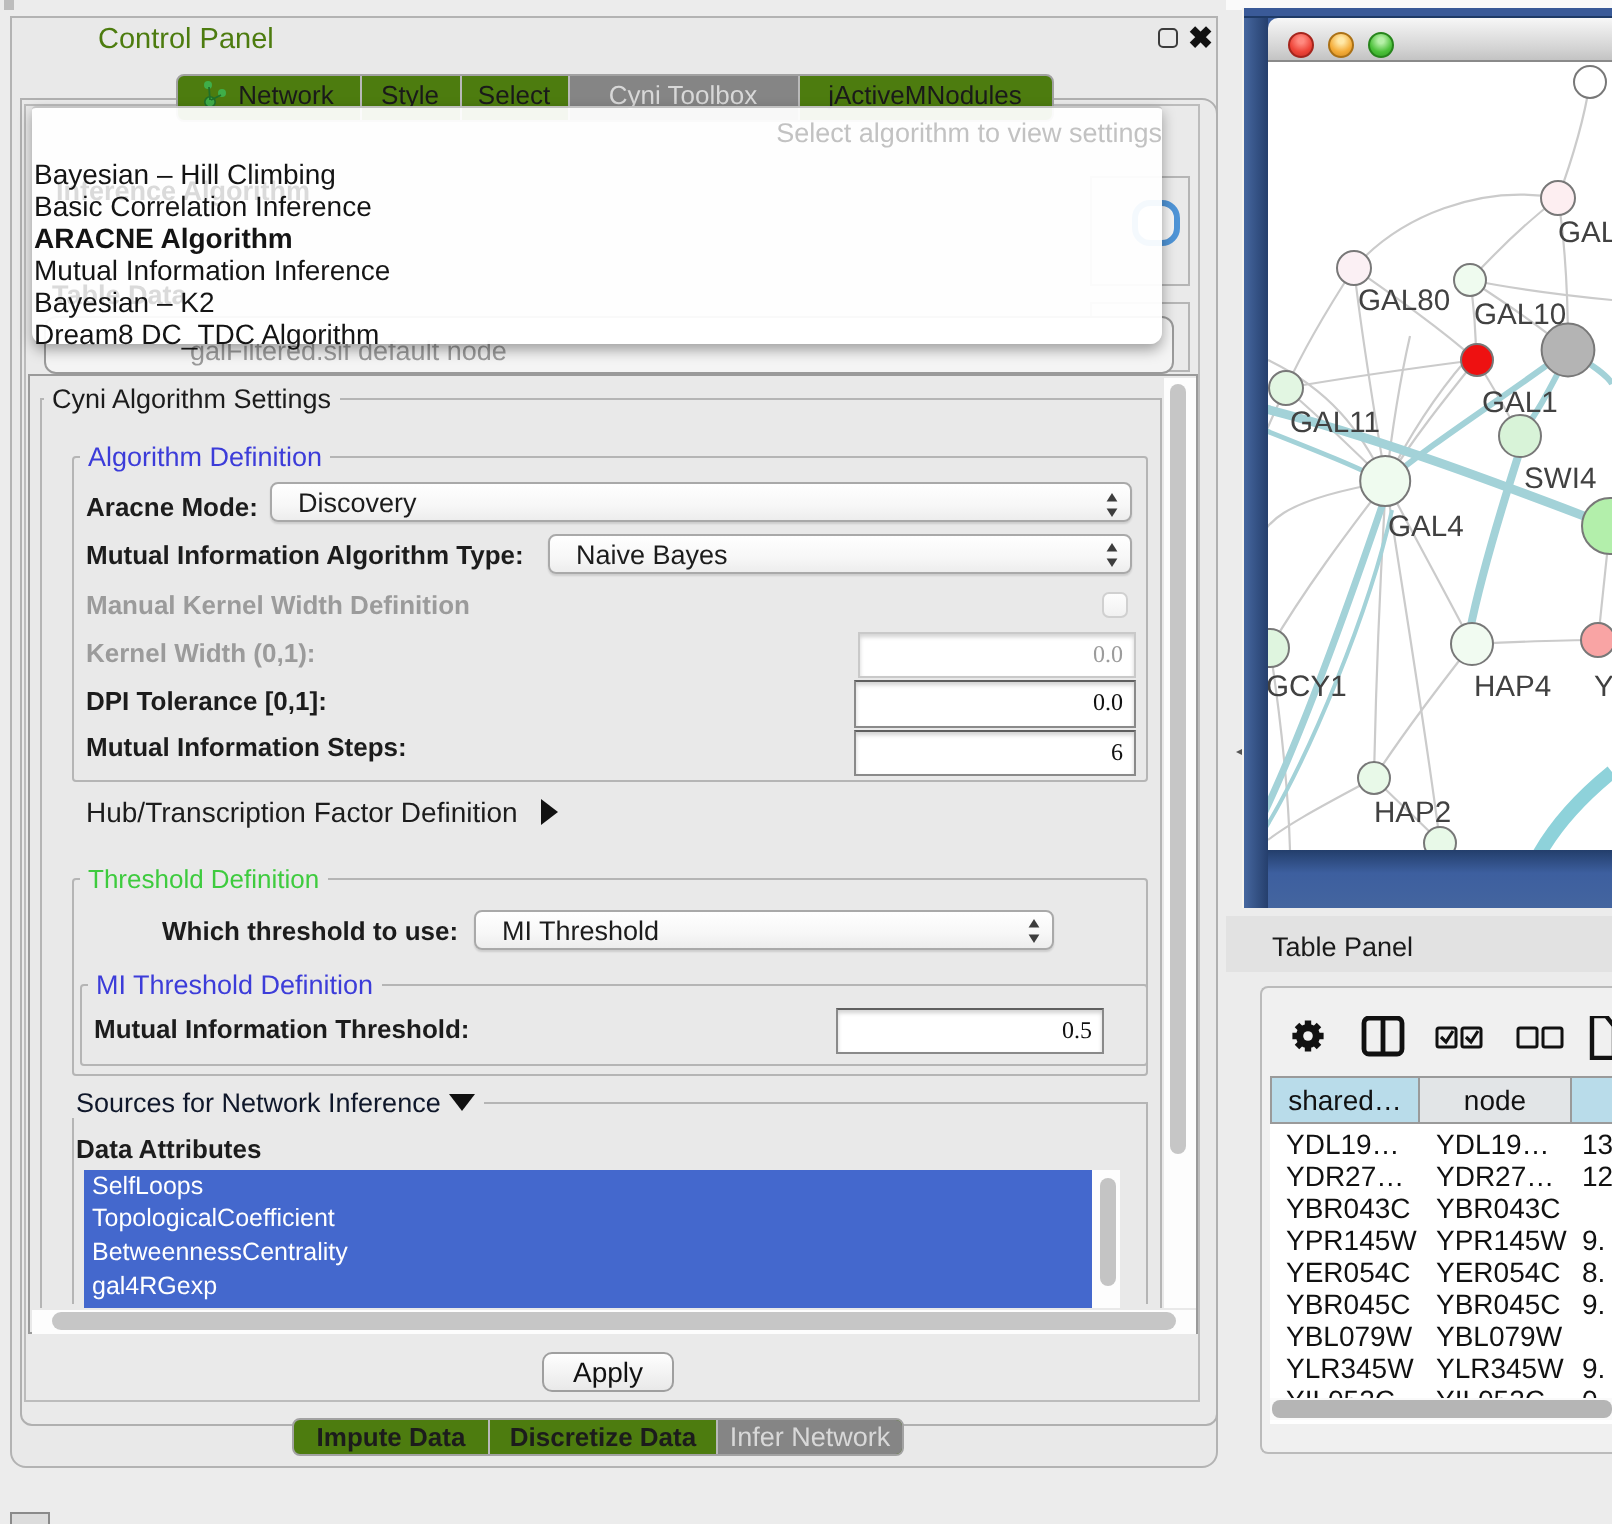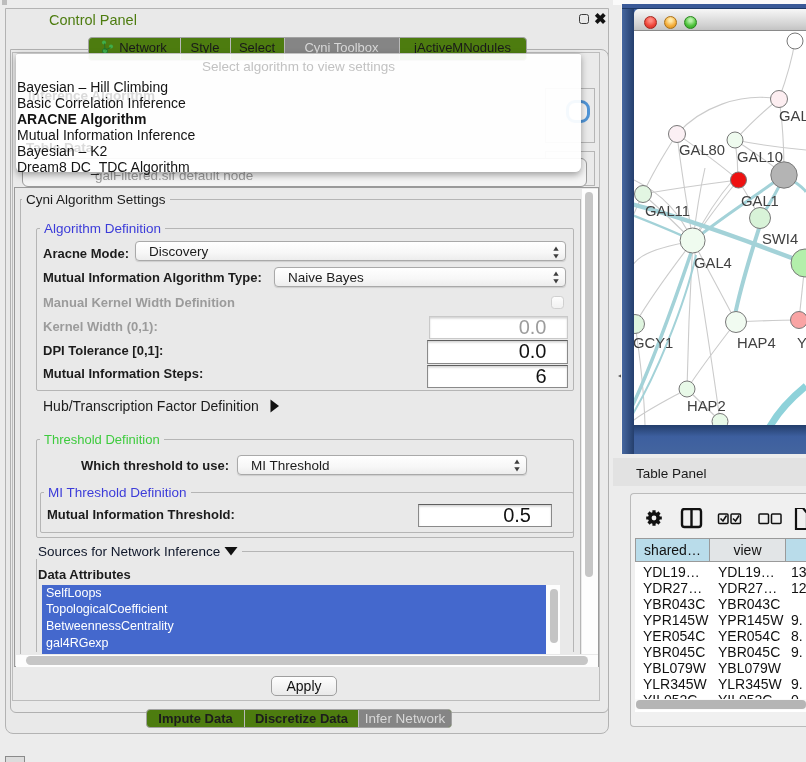--- a/index.html
+++ b/index.html
@@ -10,22 +10,22 @@
   .dis { color:#9b9b9b; }
   .grp { border:1px solid #b5b5b5; border-radius:2px; }
   .combo {
     background:linear-gradient(#ffffff,#f7f7f7 60%,#ededed);
     border:1px solid #a9a9a9; border-radius:4px;
     box-shadow:0 1px 1px rgba(0,0,0,0.12);
   }
   .combo .ct { position:absolute; left:13px; top:2px; font-size:13.5px; color:#1c1c1c; }
   .arr { position:absolute; right:6px; top:3.5px; width:6px; }
   .arr svg { display:block; }
-  .inp { background:#fff; border:1px solid #8a8a8a; border-top-color:#5f5f5f; font-size:20px; color:#111;
-         text-align:right; padding-right:20px; line-height:21px; box-shadow:inset 0 1.5px 2px rgba(0,0,0,0.18); }
+  .inp { background:#fff; border:1px solid #8a8a8a; border-top-color:#5f5f5f; font-size:12px; color:#111;
+         text-align:right; padding-right:5px; line-height:21px; box-shadow:inset 0 1.5px 2px rgba(0,0,0,0.18);font-family:Liberation Serif, serif; }
   .seg { background:#4d7c0f; border:1px solid #a2a2a2; border-radius:4px; display:flex;
          overflow:hidden; font-size:13px; color:#1a1a1a; }
   .seg .s { display:flex; align-items:flex-start; padding-top:1.5px; justify-content:center; border-right:1px solid #b9b9b9; }
   .seg .s:last-child { border-right:none; }
   .seg .sel { background:#858585; color:#d8d8d8; }
 </style>
 </head>
 <body>
 
 <div class="abs" style="left:2px;top:0;width:5px;height:5px;background:#bdbdbd;"></div>
@@ -147,21 +147,21 @@
   <div class="s lbl" style="width:98px;">Impute Data</div>
   <div class="s lbl" style="width:114px;">Discretize Data</div>
   <div class="s sel" style="flex:1;font-size:13.5px;">Infer Network</div>
 </div>
 
 <div class="abs" style="left:5px;top:756px;width:20px;height:10px;border:1.5px solid #8a8a8a;background:#dcdcdc;"></div>
 
 <div class="abs" style="left:16px;top:52.5px;width:565px;height:119px;background:rgba(255,255,255,0.94);border-top:1px solid rgba(150,150,150,0.55);border-radius:2px 2px 6px 6px;box-shadow:0 3px 7px rgba(0,0,0,0.35);z-index:3;"></div>
 <div class="abs" style="left:28px;top:88px;font-size:13.5px;font-weight:bold;color:#dadada;z-index:3;">Inference Algorithm</div>
 <div class="abs" style="left:26px;top:140px;font-size:13.5px;font-weight:bold;color:#dadada;z-index:3;">Table Data</div>
-<div class="abs" style="left:16px;top:59px;width:565px;text-align:center;font-size:13.5px;color:#c2c2c2;z-index:3;">Select algorithm to view settings</div>
+<div class="abs" style="left:16px;top:59px;width:565px;text-align:right;font-size:13.5px;color:#c2c2c2;z-index:3;">Select algorithm to view settings</div>
 <div class="abs" style="left:17px;top:79px;font-size:14px;color:#141414;line-height:16.1px;z-index:3;">Bayesian – Hill Climbing<br>Basic Correlation Inference<br><b>ARACNE Algorithm</b><br>Mutual Information Inference<br>Bayesian – K2<br>Dream8 DC_TDC Algorithm</div>
 
 <div class="abs" style="left:617.5px;top:373.5px;width:0;height:0;border-top:2.5px solid transparent;border-bottom:2.5px solid transparent;border-right:4px solid #555;"></div>
 
 <div class="abs" style="left:613px;top:0;width:193px;height:5px;background:#fafafa;"></div>
 
 <div class="abs" style="left:621px;top:4px;width:1.5px;height:450px;background:#f6f4ee;"></div>
 <div class="abs" style="left:622px;top:4px;width:184px;height:449.5px;background:#3d5f9f;"></div>
 <div class="abs" style="left:622px;top:4px;width:184px;height:5px;background:#3a5a98;border-bottom:1px solid #1e3a66;"></div>
 <div class="abs" style="left:622px;top:9px;width:12px;height:445px;background:linear-gradient(90deg,#46679f,#253f6d);"></div>
@@ -279,21 +279,21 @@
     <rect x="114" y="6" width="9.5" height="9.5" rx="1"></rect>
     <rect x="126.5" y="6" width="9.5" height="9.5" rx="1"></rect>
   </g>
 
   <path d="M151 0 L158 0 L162 5 L162 21 L151 21 Z" fill="none" stroke="#111" stroke-width="2.2"></path>
 </svg>
 
 <div class="abs" style="left:635px;top:538px;width:171px;height:174px;background:#fff;font-size:14px;color:#111;overflow:hidden;">
 
   <div class="abs" style="left:0;top:0;width:75px;height:24px;background:#b9dcea;border:1px solid #9a9a9a;text-align:center;line-height:23px;">shared…</div>
-  <div class="abs" style="left:75px;top:0;width:76px;height:24px;background:#e2e5e7;border:1px solid #9a9a9a;border-left:none;text-align:center;line-height:23px;">view</div>
+  <div class="abs" style="left:75px;top:0;width:76px;height:24px;background:#e2e5e7;border:1px solid #9a9a9a;border-left:none;text-align:center;line-height:23px;">node</div>
   <div class="abs" style="left:151px;top:0;width:25px;height:24px;background:#b9dcea;border:1px solid #9a9a9a;border-left:none;"></div>
   <div style="position:absolute;top:26px;left:0;line-height:16px;">
     <div style="position:absolute;left:8px;">YDL19…<br>YDR27…<br>YBR043C<br>YPR145W<br>YER054C<br>YBR045C<br>YBL079W<br>YLR345W<br>YIL052C</div>
     <div style="position:absolute;left:83px;">YDL19…<br>YDR27…<br>YBR043C<br>YPR145W<br>YER054C<br>YBR045C<br>YBL079W<br>YLR345W<br>YIL052C</div>
     <div style="position:absolute;left:156px;">13<br>12<br><br>9.<br>8.<br>9.<br><br>9.<br>0.</div>
   </div>
 </div>
 
 <div class="abs" style="left:635px;top:699px;width:171px;height:11px;background:#fafafa;"></div>
 <div class="abs" style="left:636px;top:700px;width:170px;height:8.5px;background:#b5b5b5;border-radius:4px;"></div>

